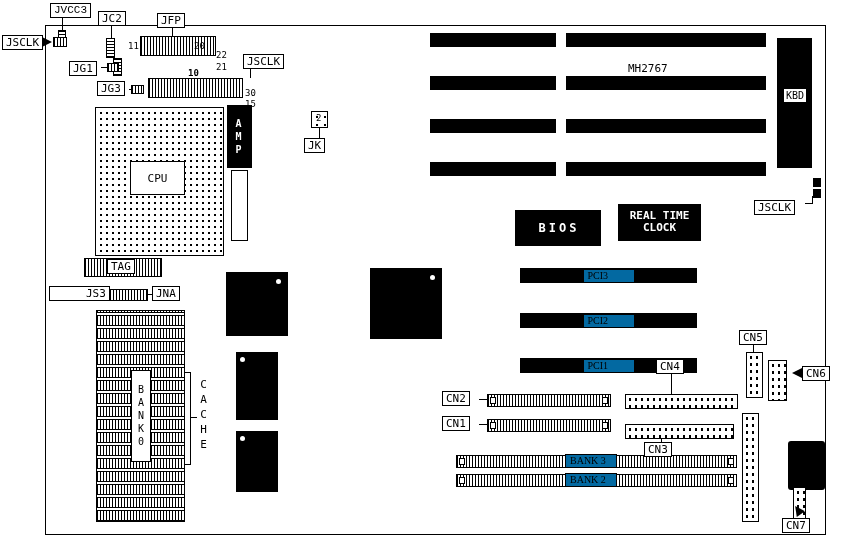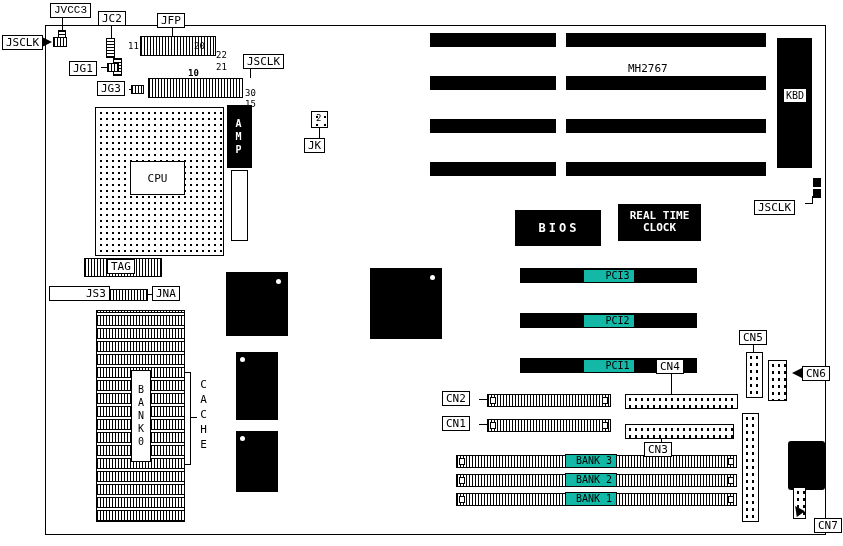--- a/index.html
+++ b/index.html
@@ -18,22 +18,22 @@
           background-image:radial-gradient(circle,#000 1.2px,transparent 1.5px);
           background-size:6px 7px; background-position:1px 1px; }
   .pingrid { position:absolute; border:1px solid #000; background-color:#fff;
              background-image:radial-gradient(circle,#000 1.2px,transparent 1.5px);
              background-size:6px 6px; background-position:2px 2px; }
   .simmstack { position:absolute; border:1px solid #000; background-color:#fff;
      background-image:
        repeating-linear-gradient(0deg,#000 0 1px,transparent 1px 10px,#000 10px 11px,#fff 11px 13px),
        repeating-linear-gradient(90deg,#000 0 1px,transparent 1px 3px); }
   .line { position:absolute; background:#000; z-index:4; }
-  .slot-label { position:absolute; background:#14b8a6; border:1px solid #000; font-size:10px; line-height:12px;
-                padding:0 4px; min-width:52px; text-align:right; white-space:nowrap; z-index:3; }
+  .slot-label { position:absolute; background:#0369a1; border:1px solid #000; font-size:10px; line-height:12px;
+                padding:0 4px; min-width:52px; text-align:left; white-space:nowrap; z-index:3;font-family:Liberation Serif, serif; }
   .wlabel { position:absolute; color:#fff; font-weight:bold; text-align:center; }
   .vtext { position:absolute; writing-mode:vertical-lr; text-orientation:upright; }
   .vbox { position:absolute; background:#fff; border:1px solid #000; writing-mode:vertical-lr;
           text-orientation:upright; font-size:10px; letter-spacing:2px; display:flex; align-items:center;
           justify-content:center; z-index:5; }
   .cpu-label { position:absolute; background:#fff; border:1px solid #000; font-size:11px;
                display:flex; align-items:center; justify-content:center; z-index:5; }
   .pin-num { position:absolute; font-size:9px; line-height:10px; z-index:2;margin-top:12px; }
   .dot { position:absolute; width:5px; height:5px; border-radius:50%; background:#fff; z-index:2; }
   .tri-right { position:absolute; width:0; height:0; border-top:5px solid transparent;
@@ -189,31 +189,26 @@
   <div class="dots" style="left:768px;top:360px;width:19px;height:41px;"></div>
   <div class="line" style="left:753px;top:345px;width:1px;height:7px;"></div>
   <div class="callout" style="left:739px;top:330px;">CN5</div>
   <div class="tri-left" style="left:792px;top:368px;"></div>
   <div class="callout" style="left:802px;top:366px;">CN6</div>
 
   <div class="dots" style="left:742px;top:413px;width:17px;height:109px;"></div>
   <div class="blackbox" style="left:788px;top:441px;width:37px;height:49px;border-radius:3px;"></div>
   <div class="dots" style="left:793px;top:487px;width:13px;height:32px;"></div>
   <div class="tri-up" style="left:793px;top:505px;transform:rotate(-35deg);"></div>
-  <div class="callout" style="left:782px;top:518px;margin-left:32px;">CN7</div>
+  <div class="callout" style="left:782px;top:518px;">CN7</div>
 
   <div class="hatch" style="left:456px;top:455px;width:281px;height:13px;">
     <div class="endcap" style="left:2px;"></div>
     <div class="endcap" style="right:2px;"></div>
     <div class="slot-label" style="left:108px;top:-2px;">BANK 3</div>
   </div>
   <div class="hatch" style="left:456px;top:474px;width:281px;height:13px;">
     <div class="endcap" style="left:2px;"></div>
     <div class="endcap" style="right:2px;"></div>
     <div class="slot-label" style="left:108px;top:-2px;">BANK 2</div>
   </div>
-  <div class="hatch" style="left:456px;top:493px;width:281px;height:13px;">
-    <div class="endcap" style="left:2px;"></div>
-    <div class="endcap" style="right:2px;"></div>
-    <div class="slot-label" style="left:108px;top:-2px;">BANK 1</div>
-  </div>
 
 </div>
 
 </body></html>

